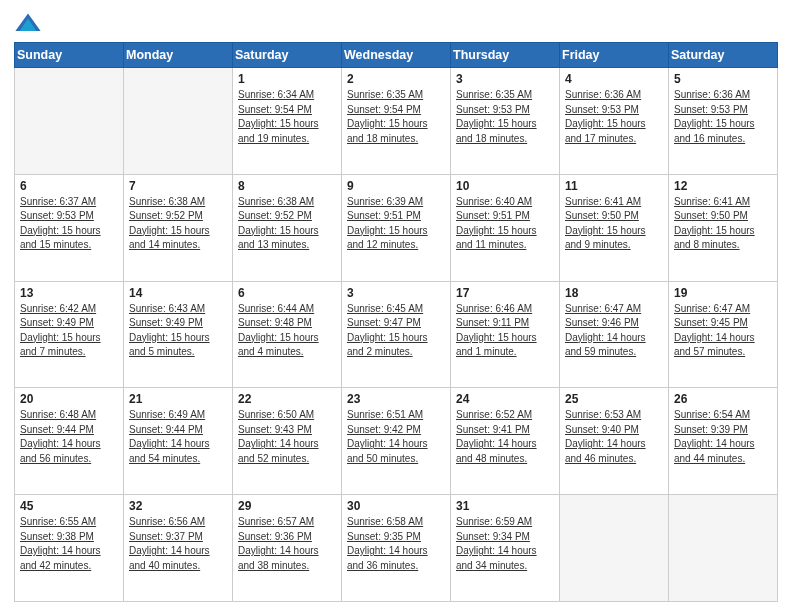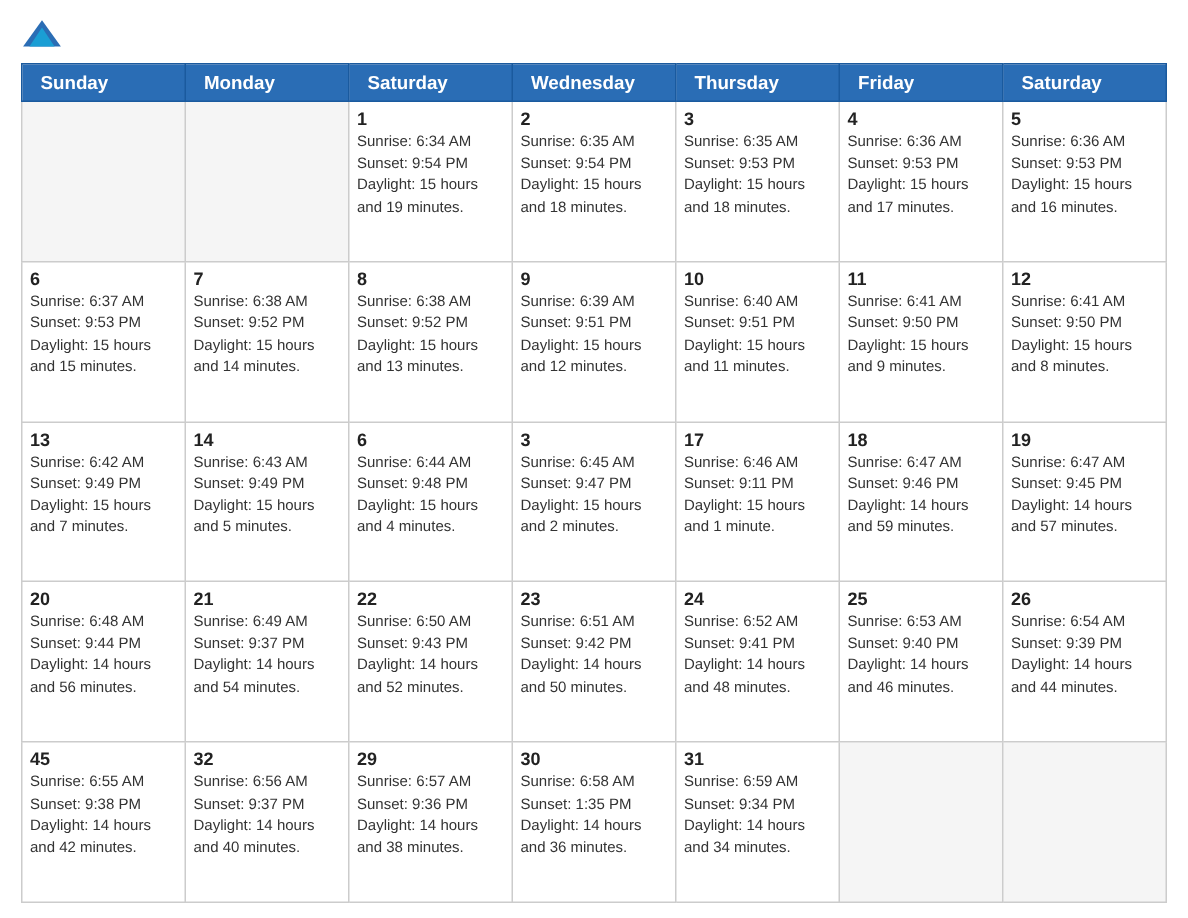--- a/index.html
+++ b/index.html
@@ -64,21 +64,21 @@
     .calendar {
       width: 100%;
       border-collapse: collapse;
       flex: 1;
       table-layout: fixed;
     }
     .calendar th {
       background: #2a6db5;
       color: #fff;
       text-align: left;
-      padding: 5px 12px;
+      padding: 5px 2px;
       font-size: 12.5px;
       font-weight: bold;
       border: 1px solid #1a5a9e;
     }
     .calendar td {
       vertical-align: top;
       border: 1px solid #ccc;
       padding: 4px 5px;
       font-size: 10px;
       color: #333;
@@ -92,20 +92,21 @@
       font-size: 12px;
       font-weight: bold;
       color: #222;
       display: block;
       margin-bottom: 2px;
     }
     .day-info {
       font-size: 10px;
       color: #333;
       line-height: 1.45;
+      text-decoration: underline;
     }
   </style>
 </head>
 <body>
 
 <div class="page">
   <div class="header">
     <div class="logo">
       <svg class="logo-icon" viewBox="0 0 40 40">
         <polygon points="20,5 38,30 2,30" fill="#2a6db5"></polygon>
@@ -280,21 +281,21 @@
           <td>
             <span class="day-num">20</span>
             <div class="day-info">Sunrise: 6:48 AM
 Sunset: 9:44 PM
 Daylight: 14 hours
 and 56 minutes.</div>
           </td>
           <td>
             <span class="day-num">21</span>
             <div class="day-info">Sunrise: 6:49 AM
-Sunset: 9:37 PM
+Sunset: 9:44 PM
 Daylight: 14 hours
 and 54 minutes.</div>
           </td>
           <td>
             <span class="day-num">22</span>
             <div class="day-info">Sunrise: 6:50 AM
 Sunset: 9:43 PM
 Daylight: 14 hours
 and 52 minutes.</div>
           </td>
@@ -345,21 +346,21 @@
           <td>
             <span class="day-num">29</span>
             <div class="day-info">Sunrise: 6:57 AM
 Sunset: 9:36 PM
 Daylight: 14 hours
 and 38 minutes.</div>
           </td>
           <td>
             <span class="day-num">30</span>
             <div class="day-info">Sunrise: 6:58 AM
-Sunset: 1:35 PM
+Sunset: 9:35 PM
 Daylight: 14 hours
 and 36 minutes.</div>
           </td>
           <td>
             <span class="day-num">31</span>
             <div class="day-info">Sunrise: 6:59 AM
 Sunset: 9:34 PM
 Daylight: 14 hours
 and 34 minutes.</div>
           </td>

